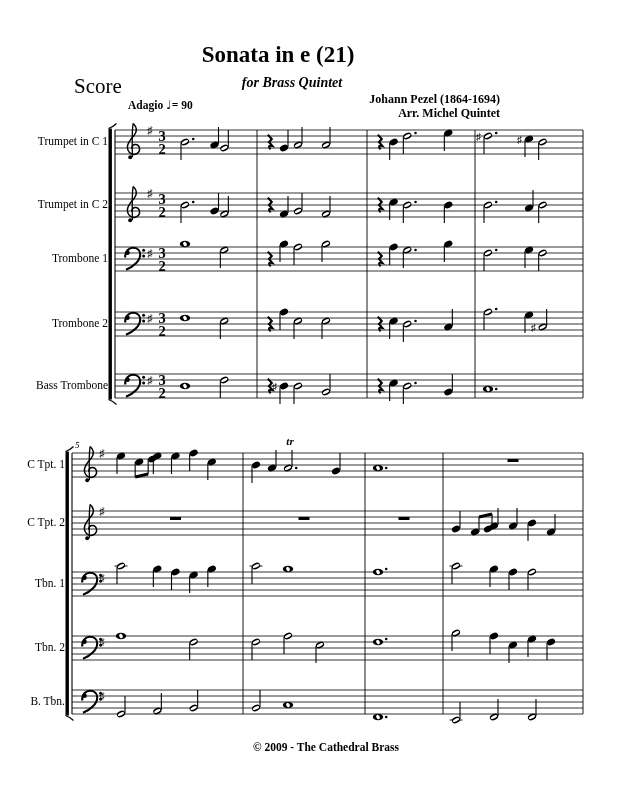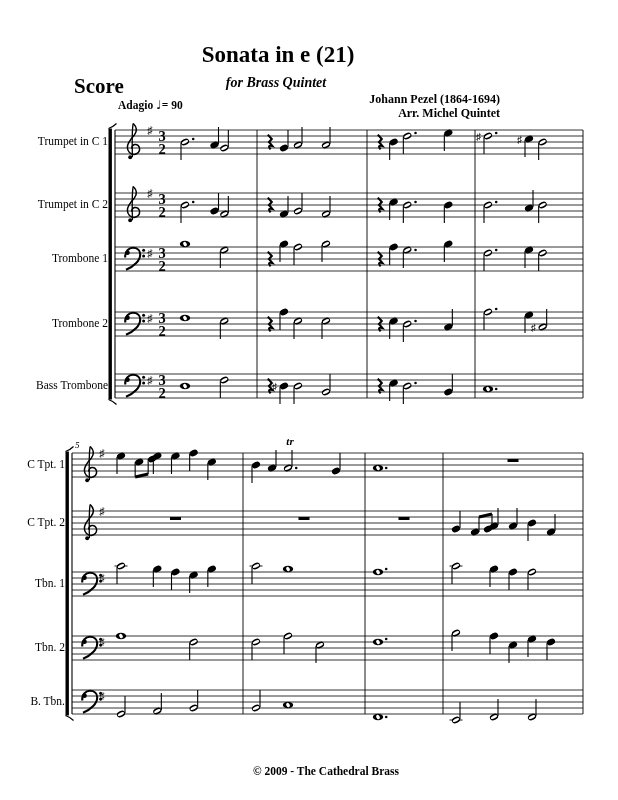--- a/index.html
+++ b/index.html
@@ -1,25 +1,25 @@
 <!DOCTYPE html>
 <html><head>
 <meta charset="utf-8">
 <style>
   html,body{margin:0;padding:0;background:#e8e8e8;}
   #page{position:relative;width:618px;height:800px;background:#ffffff;overflow:hidden;
         font-family:"Liberation Serif",serif;color:#000;}
   .abs{position:absolute;}
   #title{top:42px;left:0;width:556px;text-align:center;font-size:23px;font-weight:bold;}
-  #subtitle{top:75px;left:0;width:552px;text-align:center;font-size:14px;font-weight:bold;font-style:italic;}
-  #score-label{top:74px;left:74px;font-size:21px;font-weight:bold;}
+  #subtitle{top:75px;left:16px;width:552px;text-align:center;font-size:14px;font-weight:bold;font-style:italic;}
+  #score-label{top:74px;left:74px;font-size:21px;font-weight:normal;}
   #composer-block{top:92px;right:118px;text-align:right;font-size:12px;font-weight:bold;line-height:14px;}
-  #tempo{top:98px;left:118px;font-size:11.5px;font-weight:bold;text-align:center;}
+  #tempo{top:98px;left:128px;font-size:11.5px;font-weight:bold;text-align:center;}
   #tempo .njq{font-family:"DejaVu Sans",sans-serif;font-size:12px;}
-  #footer{top:741px;left:34px;width:584px;text-align:center;font-size:11.5px;font-weight:bold;margin-top:24px;}
+  #footer{top:741px;left:34px;width:584px;text-align:center;font-size:11.5px;font-weight:bold;}
   .ilabel{position:absolute;width:140px;text-align:right;font-size:11.5px;white-space:nowrap;}
   #score-svg{position:absolute;left:0;top:0;}
   svg text{font-family:"Liberation Serif",serif;}
 </style>
 </head>
 <body>
 
 <div id="page">
 
   <div class="abs" id="title">Sonata in e (21)</div>

